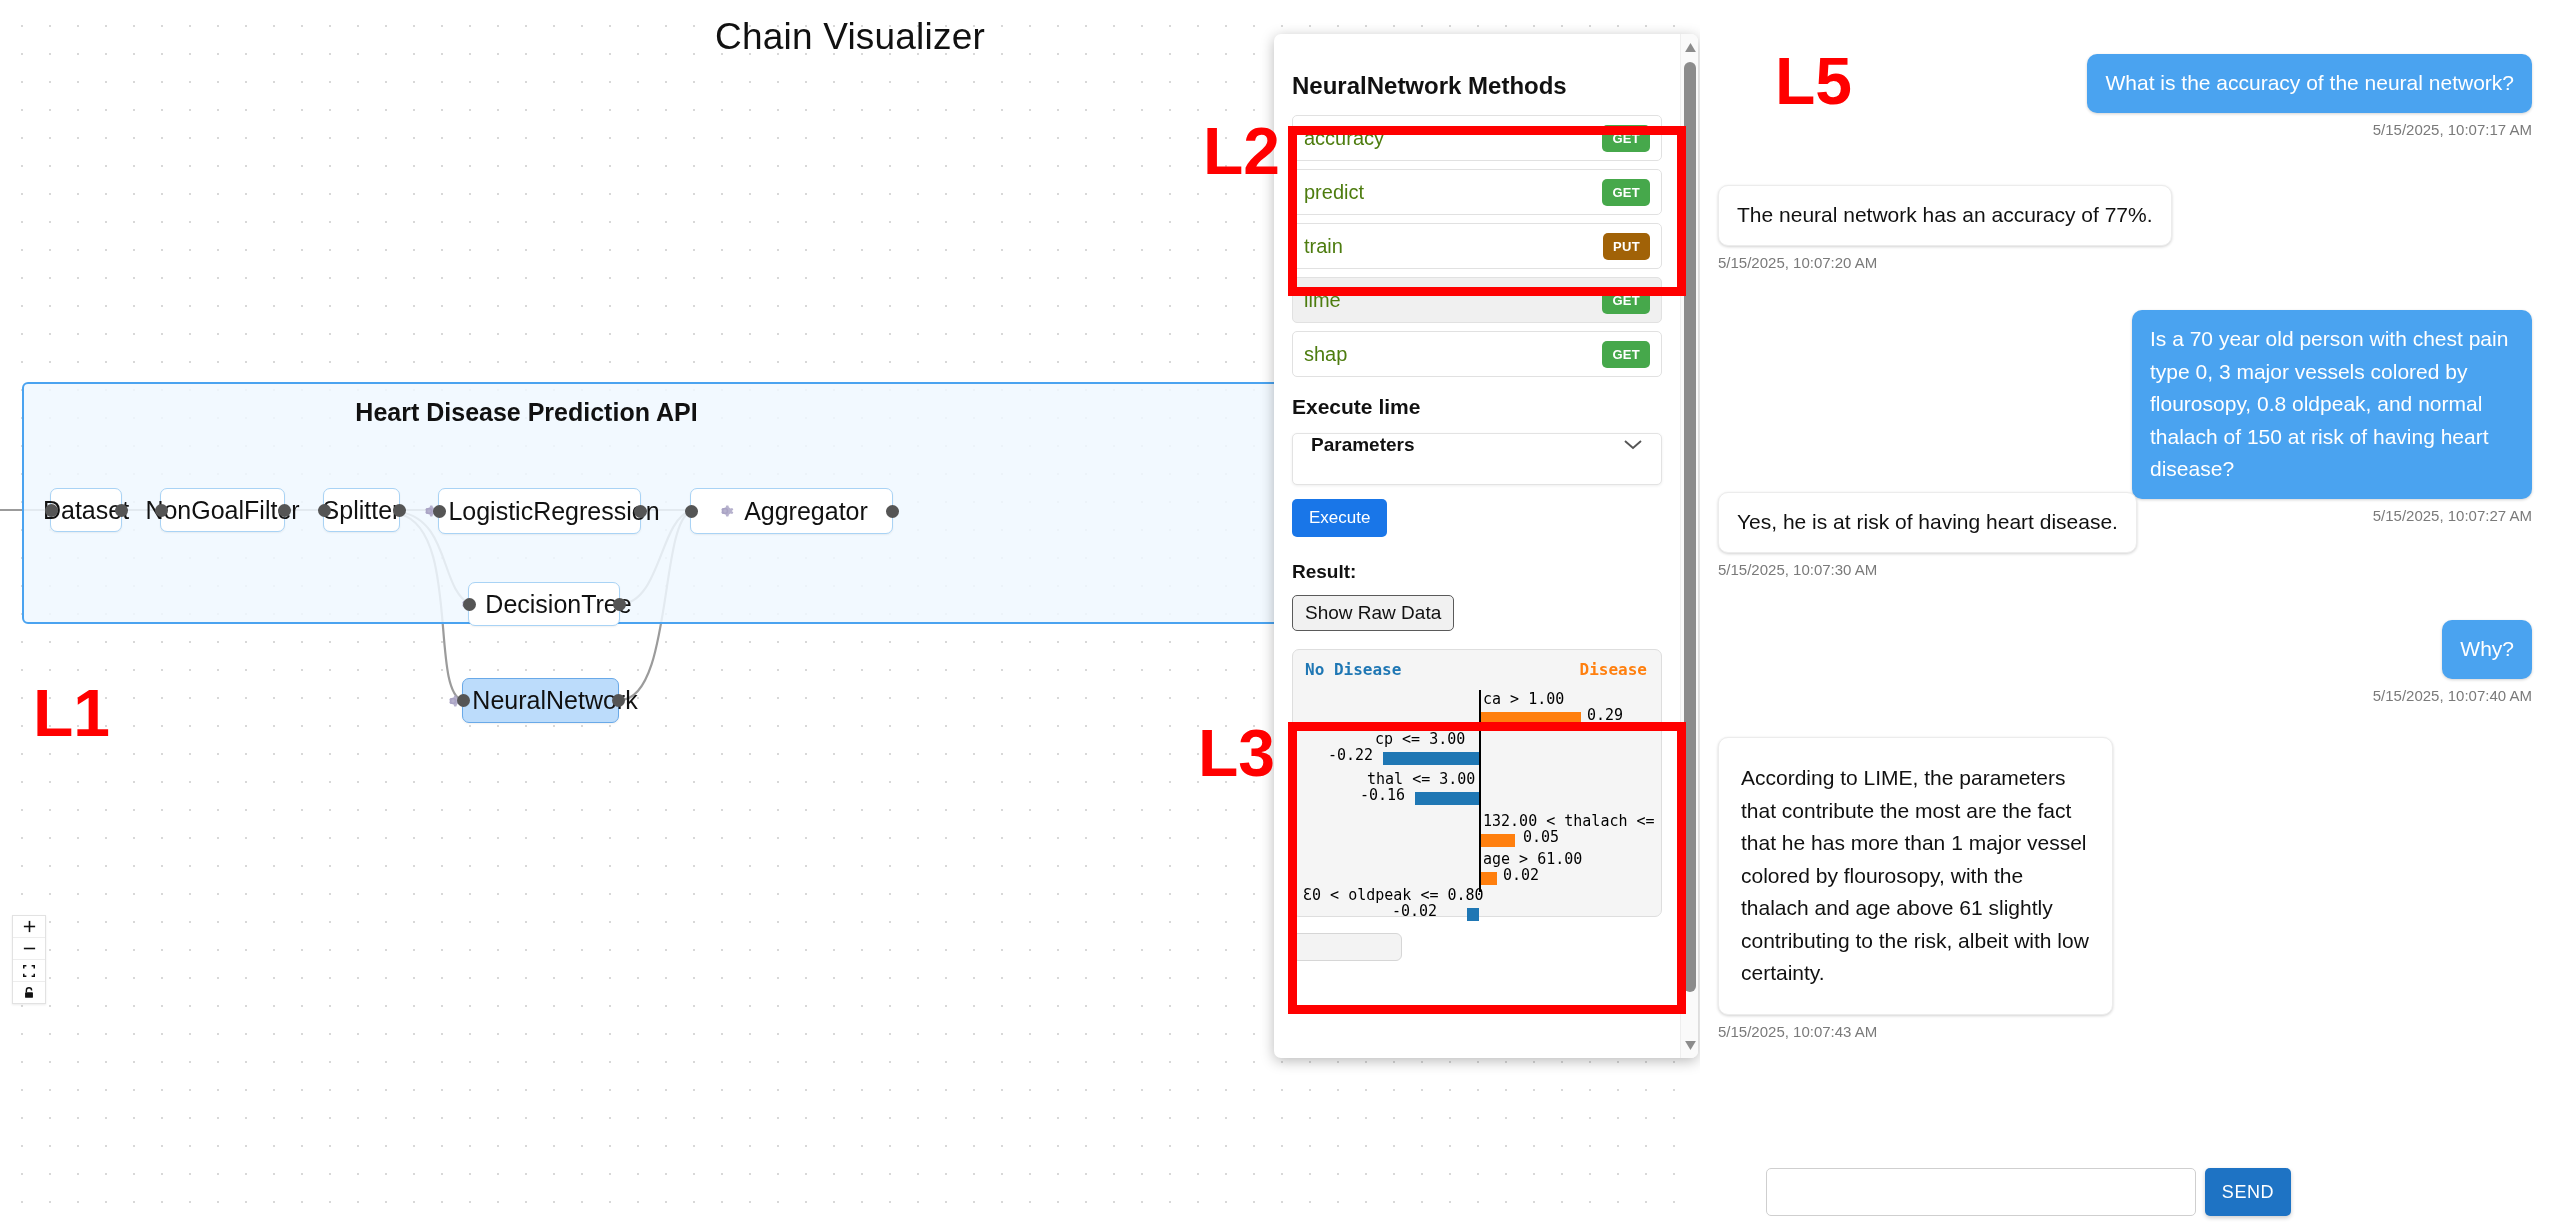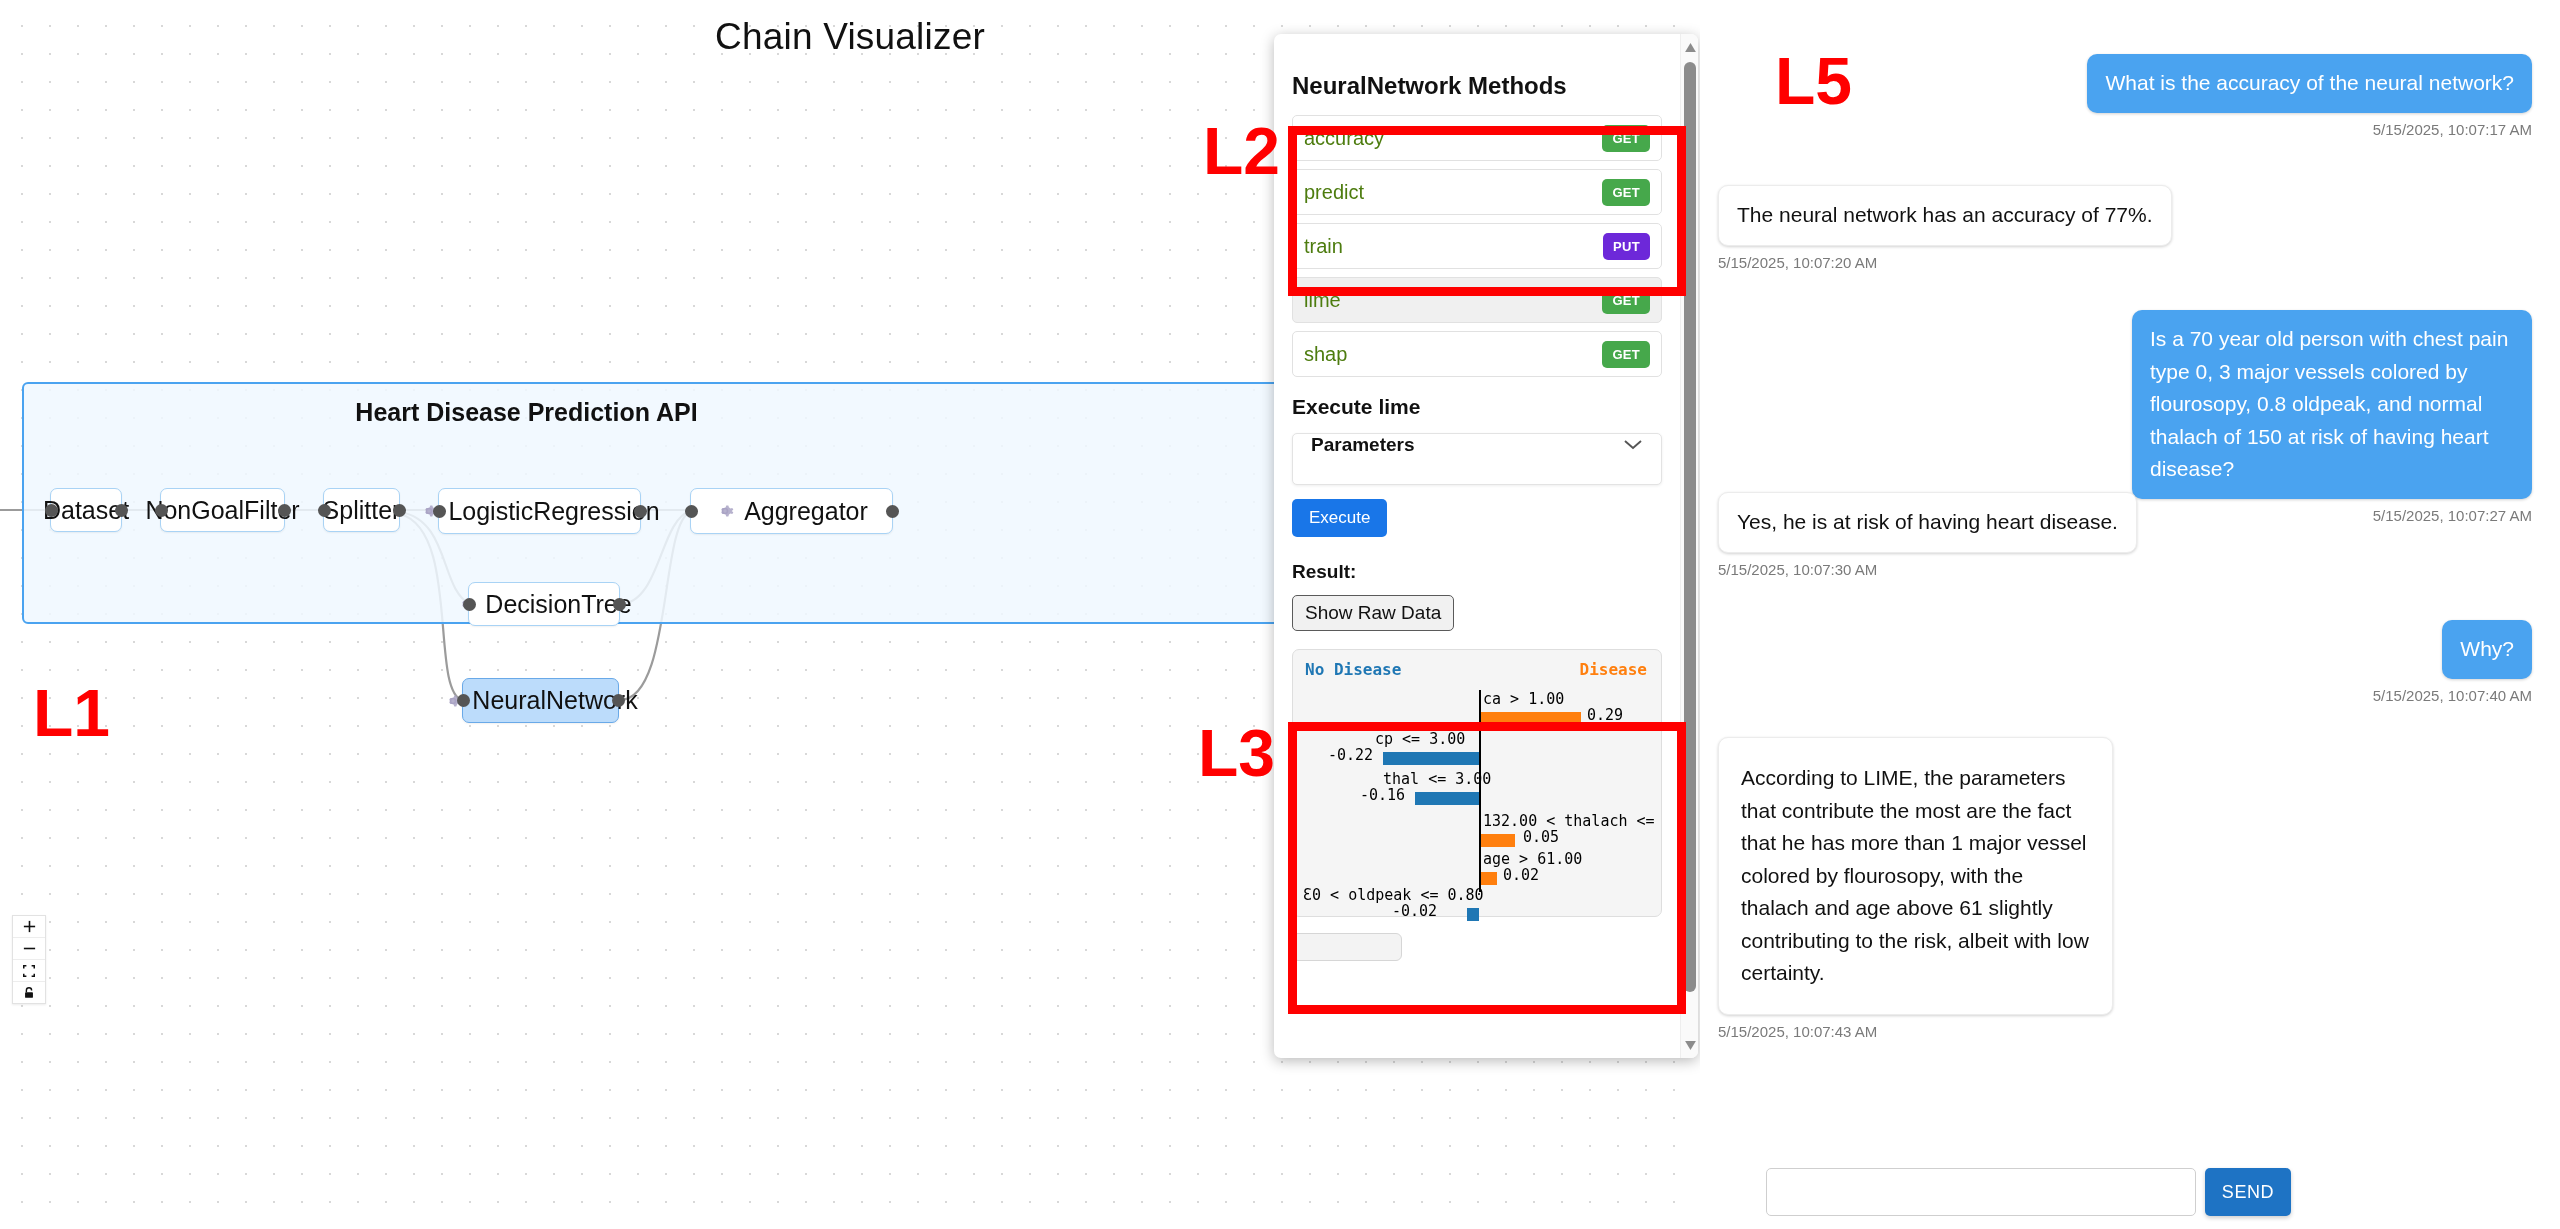--- a/index.html
+++ b/index.html
@@ -87,21 +87,21 @@
     border: 1px solid #e1e1e1; border-radius: 5px; background: #fff;
     padding: 0 11px; height: 46px; margin-bottom: 8px; box-sizing: border-box;
   }
   .method-row.active { background: #f0f0f0; }
   .method-name { font-size: 20px; color: #4d7c0f; }
   .verb {
     font-size: 13px; font-weight: bold; color: #fff; padding: 6px 10px;
     border-radius: 5px; letter-spacing: .3px;
   }
   .verb.get { background: #46a84b; }
-  .verb.put { background: #6d28d9; }
+  .verb.put { background: #a16207; }
 
   #exec-title { margin-top: 18px; font-size: 21px; font-weight: bold; color: #111; }
   .param-select {
     margin-top: 14px; height: 52px; border: 1px solid #e3e3e3; border-radius: 5px;
     background: #fff; box-shadow: 0 1px 3px rgba(0,0,0,.07);
     display: flex; align-items: flex-start; justify-content: space-between;
     padding: 0 18px; box-sizing: border-box;
     font-size: 19px; font-weight: bold; color: #111;
   }
   .exec-btn {
@@ -363,21 +363,21 @@
             <span class="lime-val" style="left:288px; top:16px;">0.29</span>
           </div>
 
           <div class="lime-row" style="top:40px;">
             <span class="lime-caption" style="left:76px;">cp &lt;= 3.00</span>
             <span class="lime-bar neg" style="left:84px; width:96px; top:22px;"></span>
             <span class="lime-val" style="left:29px; top:16px;">-0.22</span>
           </div>
 
           <div class="lime-row" style="top:80px;">
-            <span class="lime-caption" style="left:84px;">thal &lt;= 3.00</span>
+            <span class="lime-caption" style="left:68px;">thal &lt;= 3.00</span>
             <span class="lime-bar neg" style="left:116px; width:64px; top:22px;"></span>
             <span class="lime-val" style="left:61px; top:16px;">-0.16</span>
           </div>
 
           <div class="lime-row" style="top:122px;">
             <span class="lime-caption" style="left:184px;">132.00 &lt; thalach &lt;=</span>
             <span class="lime-bar pos" style="left:182px; width:34px; top:22px;"></span>
             <span class="lime-val" style="left:224px; top:16px;">0.05</span>
           </div>
 

